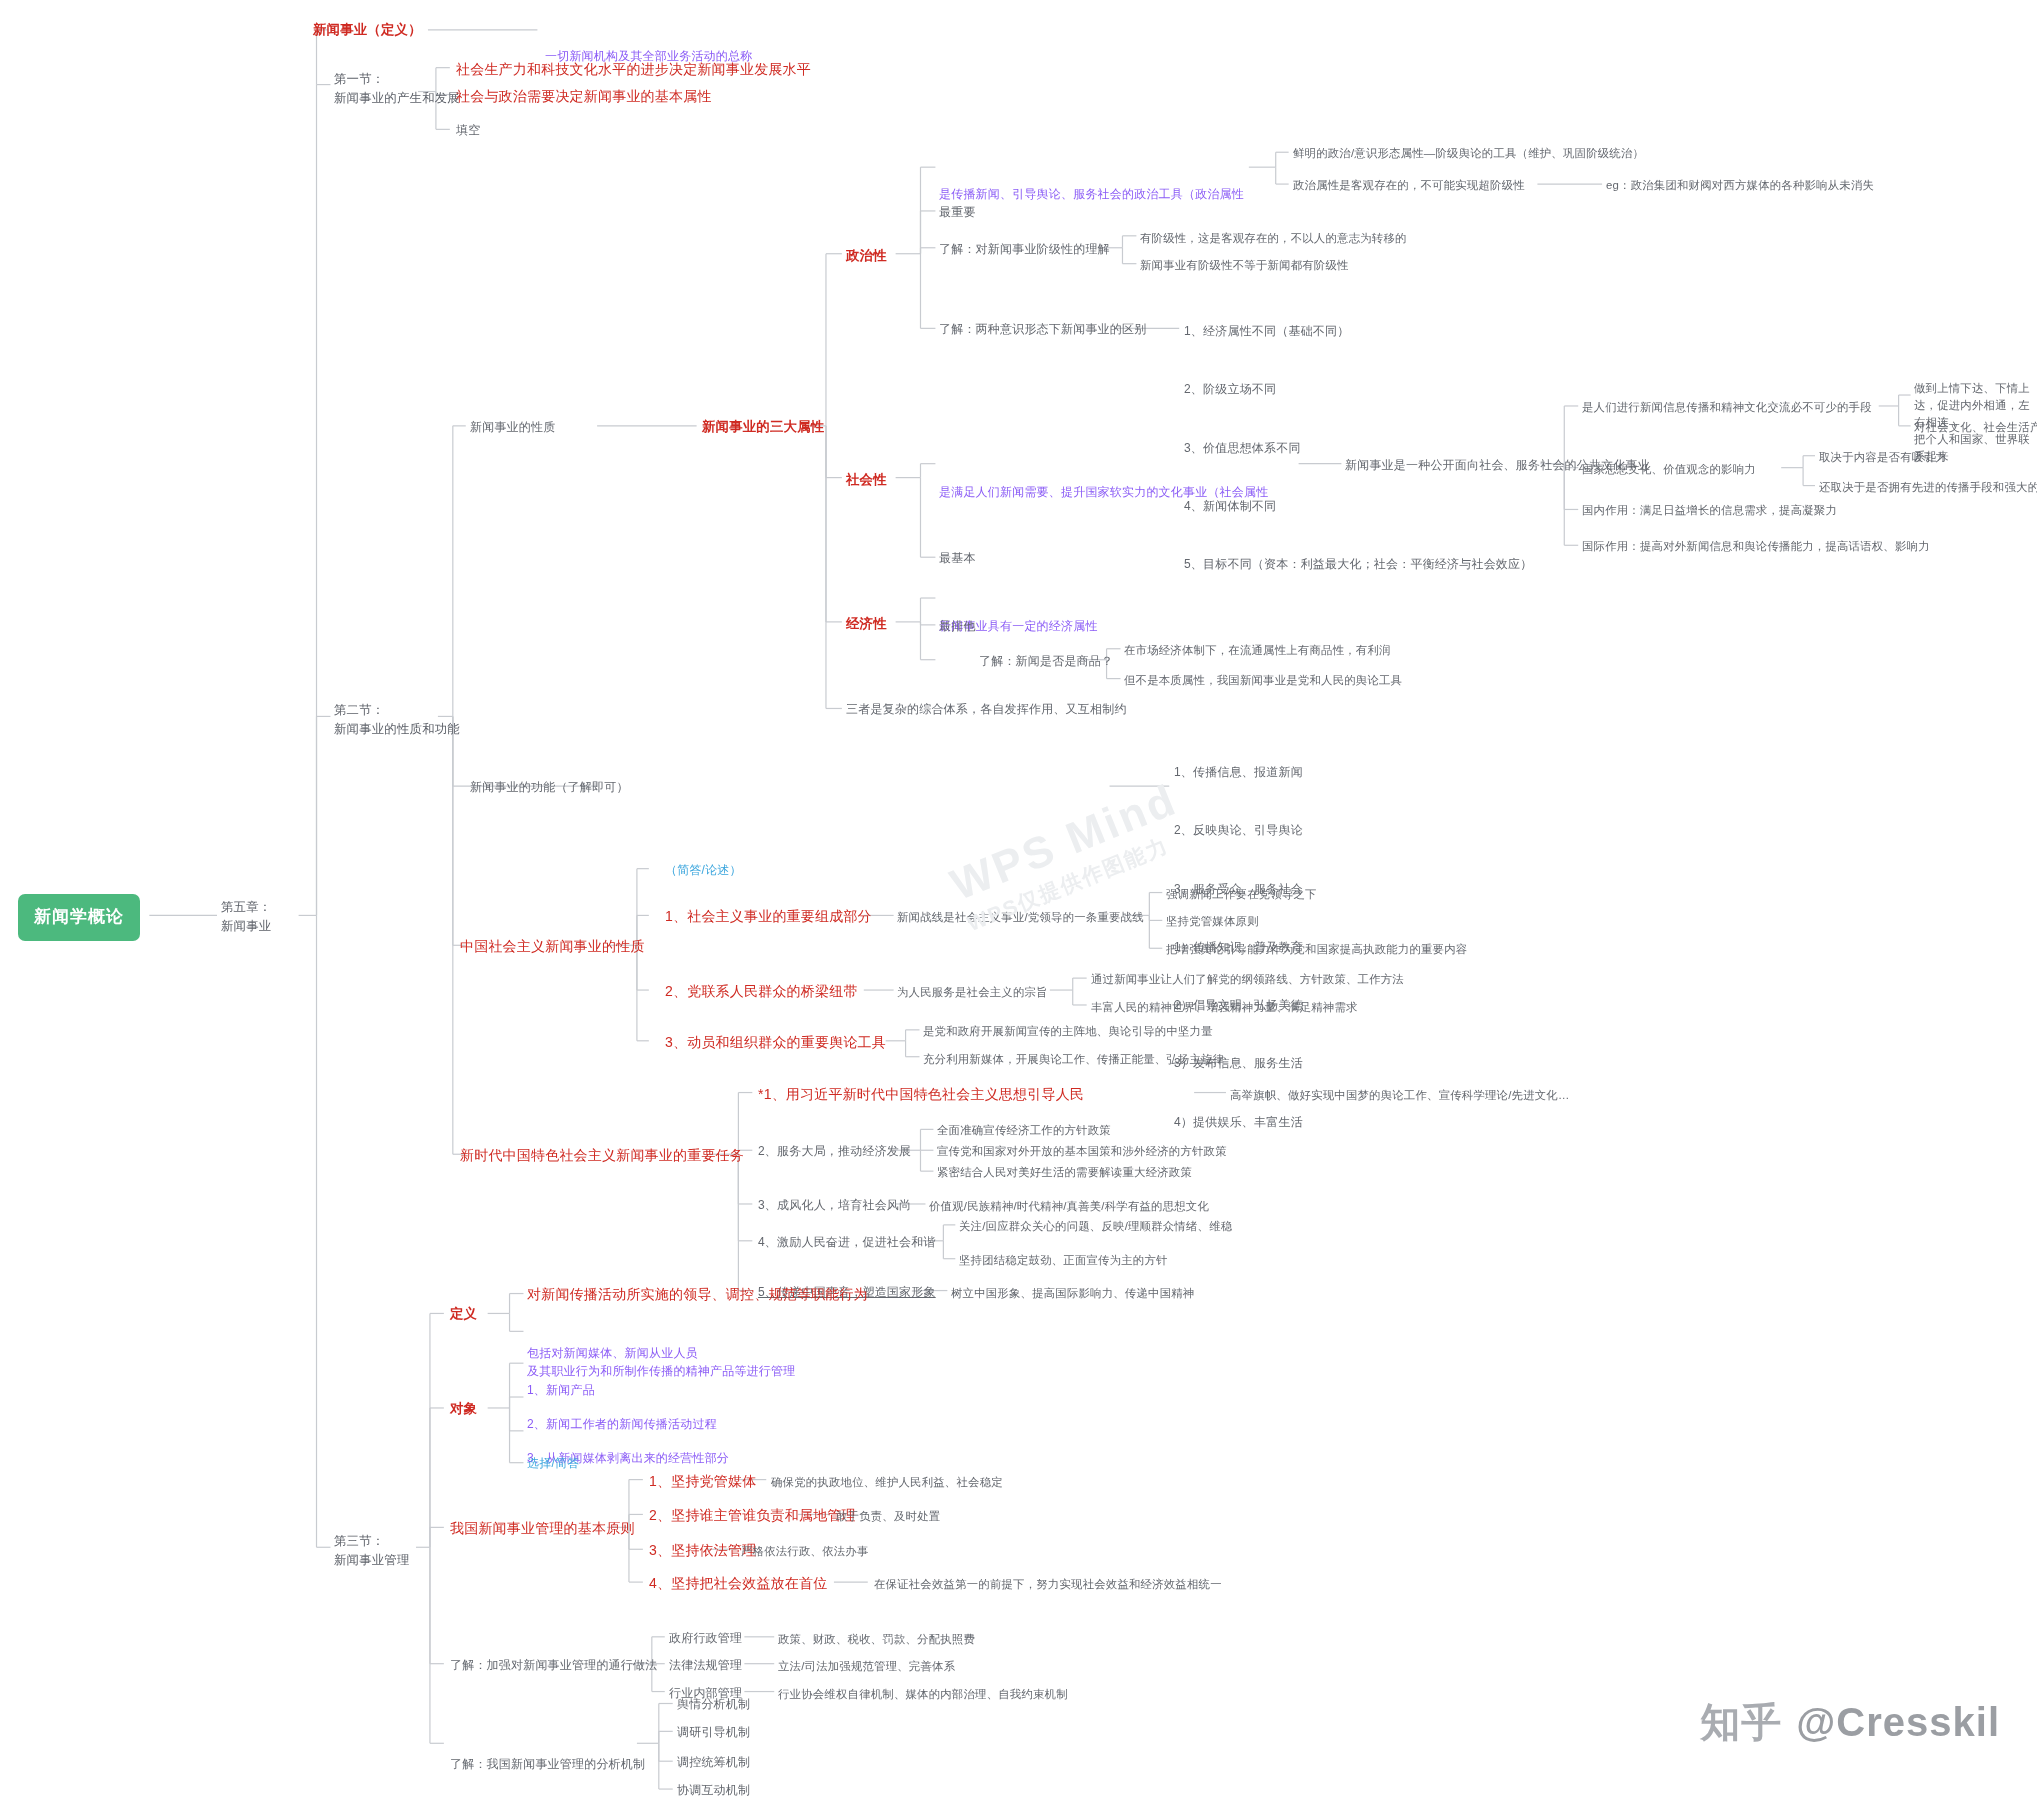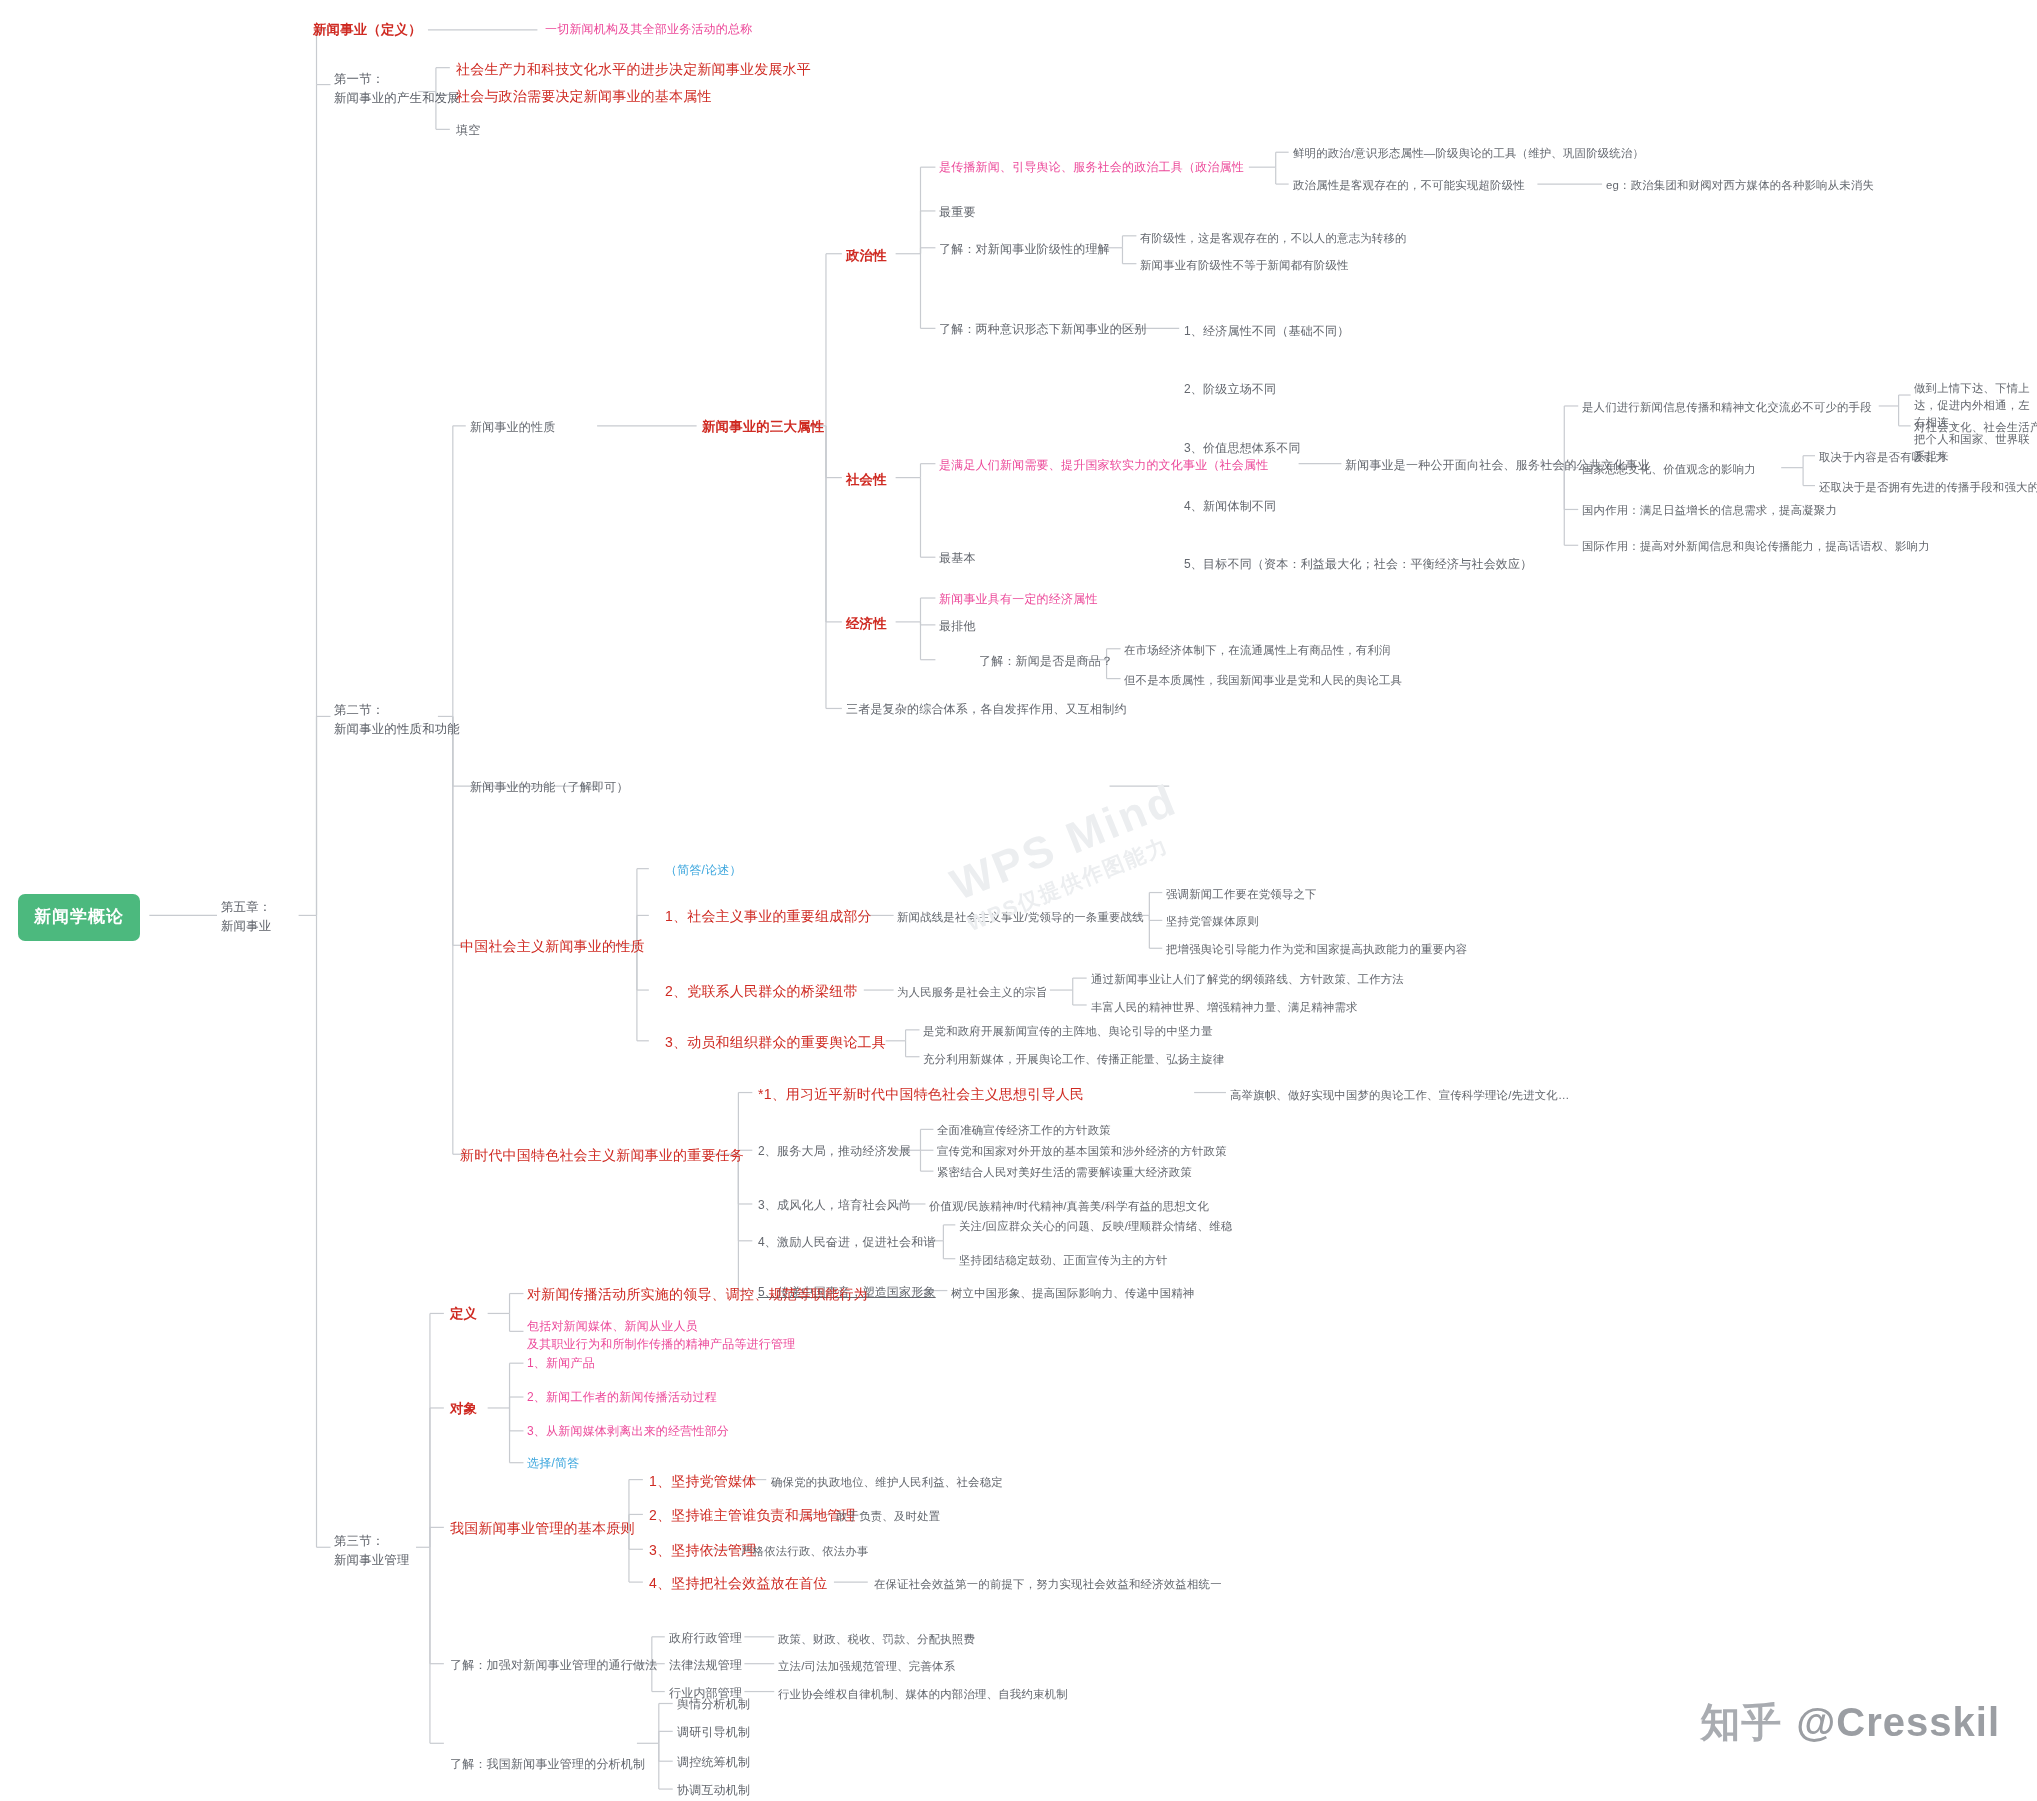--- a/index.html
+++ b/index.html
@@ -25,21 +25,21 @@
   .root {
     background:#4cb97e;
     color:#ffffff;
     border-radius:7px;
     padding:11px 16px;
     font-size:17px;
     font-weight:bold;
     letter-spacing:1px;
   }
   .sec { font-size:12.4px; color:#5d6169; line-height:1.5; }
-  .redlt   { color:#ec4899; }
+  .redlt   { color:#8b5cf6;margin-top:27px; }
   .redb    { color:#cf2a22; font-weight:bold; font-size:13.4px; }
   .redbig  { color:#cf2a22; font-weight:normal; font-size:14px; }
   .blue    { color:#3aa5dd; }
   .gray    { color:#63676e; }
   .small   { font-size:12px; }
   .tiny    { font-size:11.4px; }
   .list    { line-height:1.62; font-size:12px; }
 
   .watermark-wps {
     position:absolute;
@@ -375,20 +375,29 @@
   <div class="node redb" style="left:846px; top:614px;">经济性</div>
   <div class="node redlt small" style="left:939px; top:591px;">新闻事业具有一定的经济属性</div>
   <div class="node gray small" style="left:939px; top:618px;">最排他</div>
   <div class="node gray small" style="left:939px; top:653px;margin-left:40px;">了解：新闻是否是商品？</div>
   <div class="node gray tiny" style="left:1124px; top:642px;">在市场经济体制下，在流通属性上有商品性，有利润</div>
   <div class="node gray tiny" style="left:1124px; top:672px;">但不是本质属性，我国新闻事业是党和人民的舆论工具</div>
 
   <div class="node gray small" style="left:846px; top:701px;">三者是复杂的综合体系，各自发挥作用、又互相制约</div>
 
   <div class="node gray small" style="left:470px; top:779px;">新闻事业的功能（了解即可）</div>
+  <div class="node gray list" style="left:1174px; top:724px;">
+    <div>1、传播信息、报道新闻</div>
+    <div>2、反映舆论、引导舆论</div>
+    <div>3、服务受众、服务社会</div>
+    <div>1）传播知识、普及教育</div>
+    <div>2）倡导文明、弘扬美德</div>
+    <div>3）发布信息、服务生活</div>
+    <div>4）提供娱乐、丰富生活</div>
+  </div>
 
   <div class="node redbig" style="left:460px; top:936px;">中国社会主义新闻事业的性质</div>
   <div class="node blue small" style="left:665px; top:862px;">（简答/论述）</div>
 
   <div class="node redbig" style="left:665px; top:906px;">1、社会主义事业的重要组成部分</div>
   <div class="node gray tiny" style="left:897px; top:909px;">新闻战线是社会主义事业/党领导的一条重要战线</div>
   <div class="node gray tiny" style="left:1166px; top:886px;">强调新闻工作要在党领导之下</div>
   <div class="node gray tiny" style="left:1166px; top:913px;">坚持党管媒体原则</div>
   <div class="node gray tiny" style="left:1166px; top:941px;">把增强舆论引导能力作为党和国家提高执政能力的重要内容</div>
 

